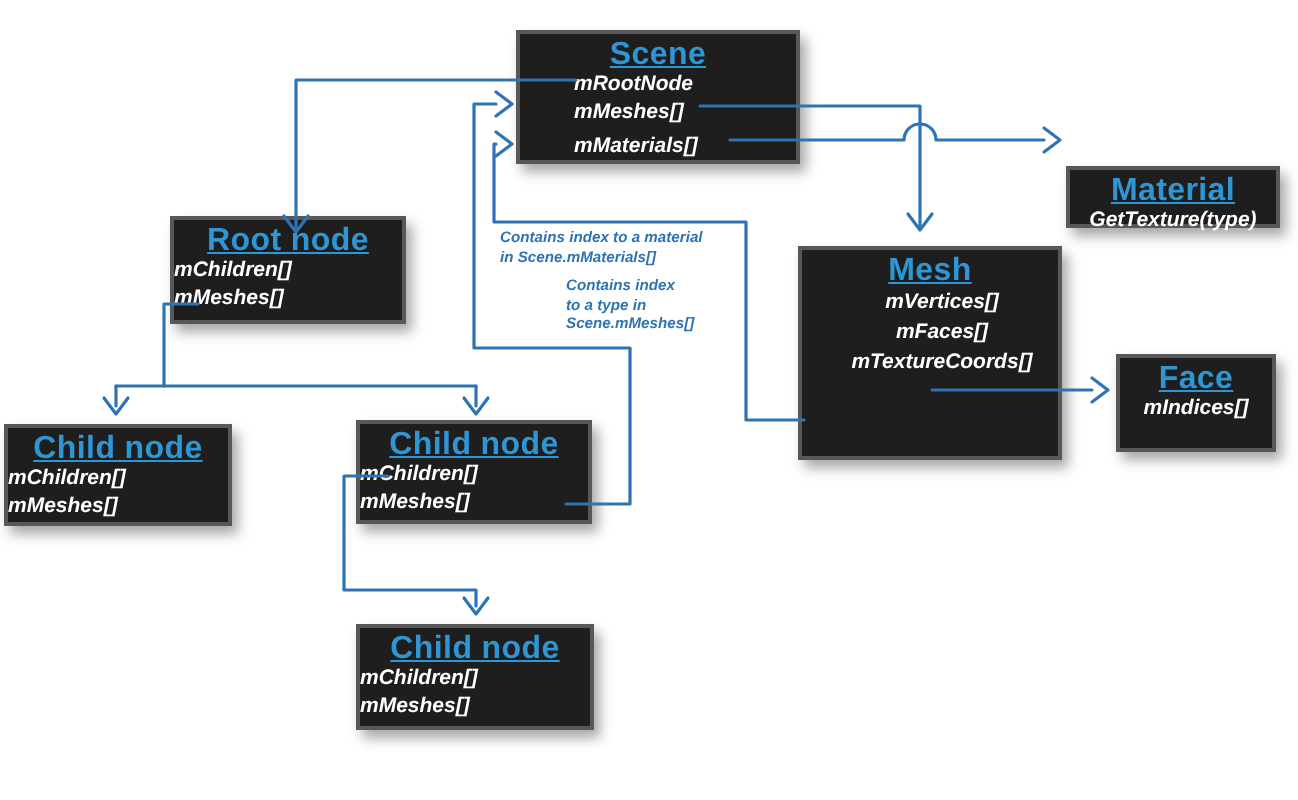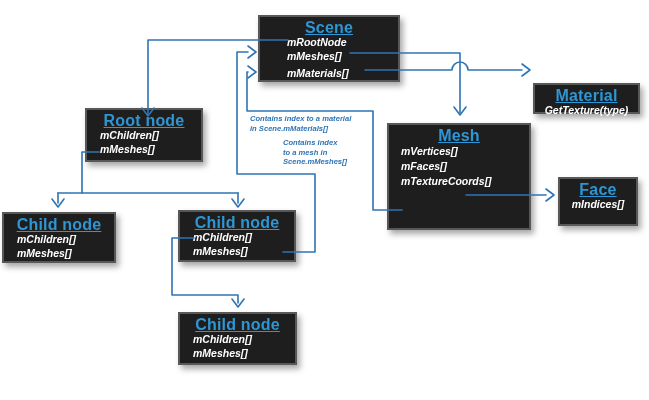--- a/index.html
+++ b/index.html
@@ -14,26 +14,26 @@
     color:#ffffff;
   }
   .node .title{
     display:block;text-align:center;
     color:#2e96d4;font-weight:bold;text-decoration:underline;
     font-size:16px;line-height:17px;padding-top:2px;
     letter-spacing:0.2px;
   }
   .node .field{
     display:block;font-style:italic;font-weight:bold;
-    font-size:10.5px;line-height:13.5px;padding-left:13px;
+    font-size:10.5px;line-height:13.5px;
     white-space:nowrap;
   }
   .node.centered .field{padding-left:0;text-align:center;font-style:italic;}
   .node-scene .field{padding-left:27px;}
-  .node-mesh .field{line-height:15px;padding-left:12px;}
+  .node-mesh .field{line-height:15px;padding-left:12px;text-align:center;}
   .annotation{
     position:absolute;color:#2e74b5;font-weight:bold;font-style:italic;
     font-size:7.6px;line-height:9.6px;white-space:nowrap;
   }
   .annotation span{display:block;}
   svg.wires{position:absolute;left:0;top:0;pointer-events:none;}
   svg.wires path{fill:none;stroke:#2e74b5;stroke-width:1.6;stroke-linejoin:round;stroke-linecap:round;}
 </style>
 </head>
 <body>
@@ -51,21 +51,21 @@
     <span class="title">Material</span>
     <span class="field">GetTexture(type)</span>
   </div>
 
   <div class="node" style="left:85px;top:108px;width:118px;height:54px;">
     <span class="title">Root node</span>
     <span class="field">mChildren[]</span>
     <span class="field">mMeshes[]</span>
   </div>
 
-  <div class="node node-mesh" style="left:387px;top:123px;width:144px;height:107px;">
+  <div class="node node-mesh" style="left:399px;top:123px;width:132px;height:107px;">
     <span class="title">Mesh</span>
     <span class="field">mVertices[]</span>
     <span class="field">mFaces[]</span>
     <span class="field">mTextureCoords[]</span>
   </div>
 
   <div class="node centered" style="left:558px;top:177px;width:80px;height:49px;">
     <span class="title">Face</span>
     <span class="field">mIndices[]</span>
   </div>
@@ -87,21 +87,21 @@
     <span class="field">mChildren[]</span>
     <span class="field">mMeshes[]</span>
   </div>
 
   <div class="annotation" style="left:250px;top:86px;margin-top:28px;">
     <span>Contains index to a material</span>
     <span>in Scene.mMaterials[]</span>
   </div>
   <div class="annotation" style="left:243px;top:138px;margin-left:40px;">
     <span>Contains index</span>
-    <span>to a mesh in</span>
+    <span>to a type in</span>
     <span>Scene.mMeshes[]</span>
   </div>
 
   <svg class="wires" width="649" height="400" viewBox="0 0 649 400">
 
     <g>
       <path d="M 288,40 H 148 V 114"></path>
       <path d="M 142,108 L 148,116 L 154,108"></path>
     </g>
 

